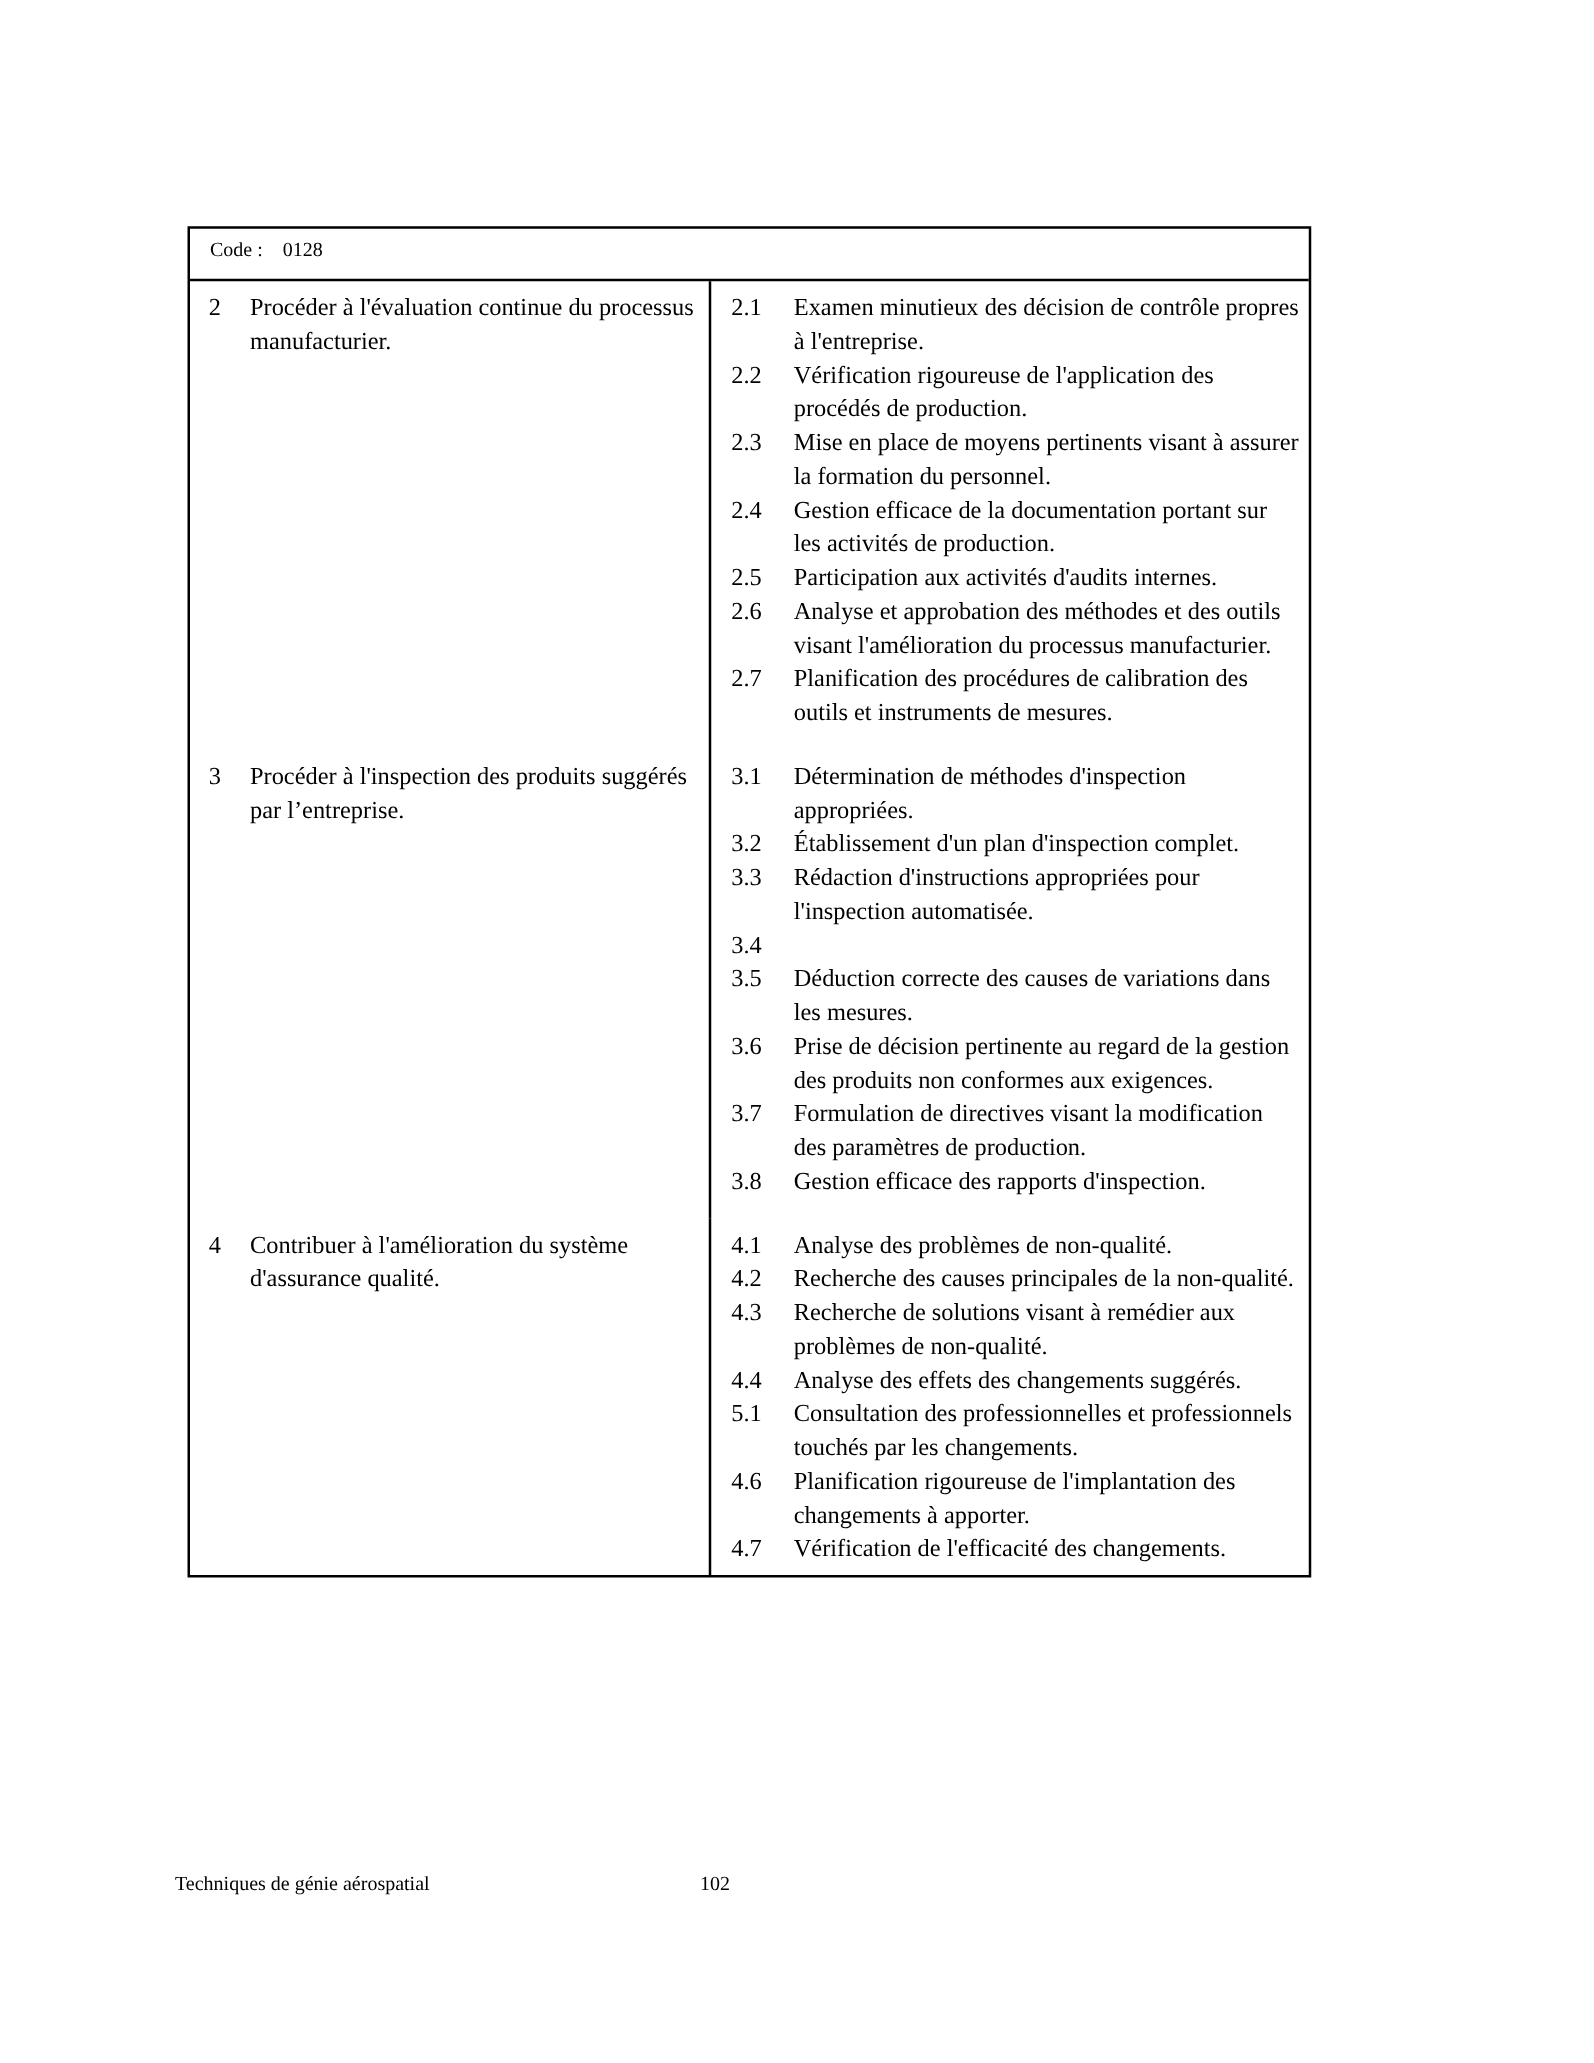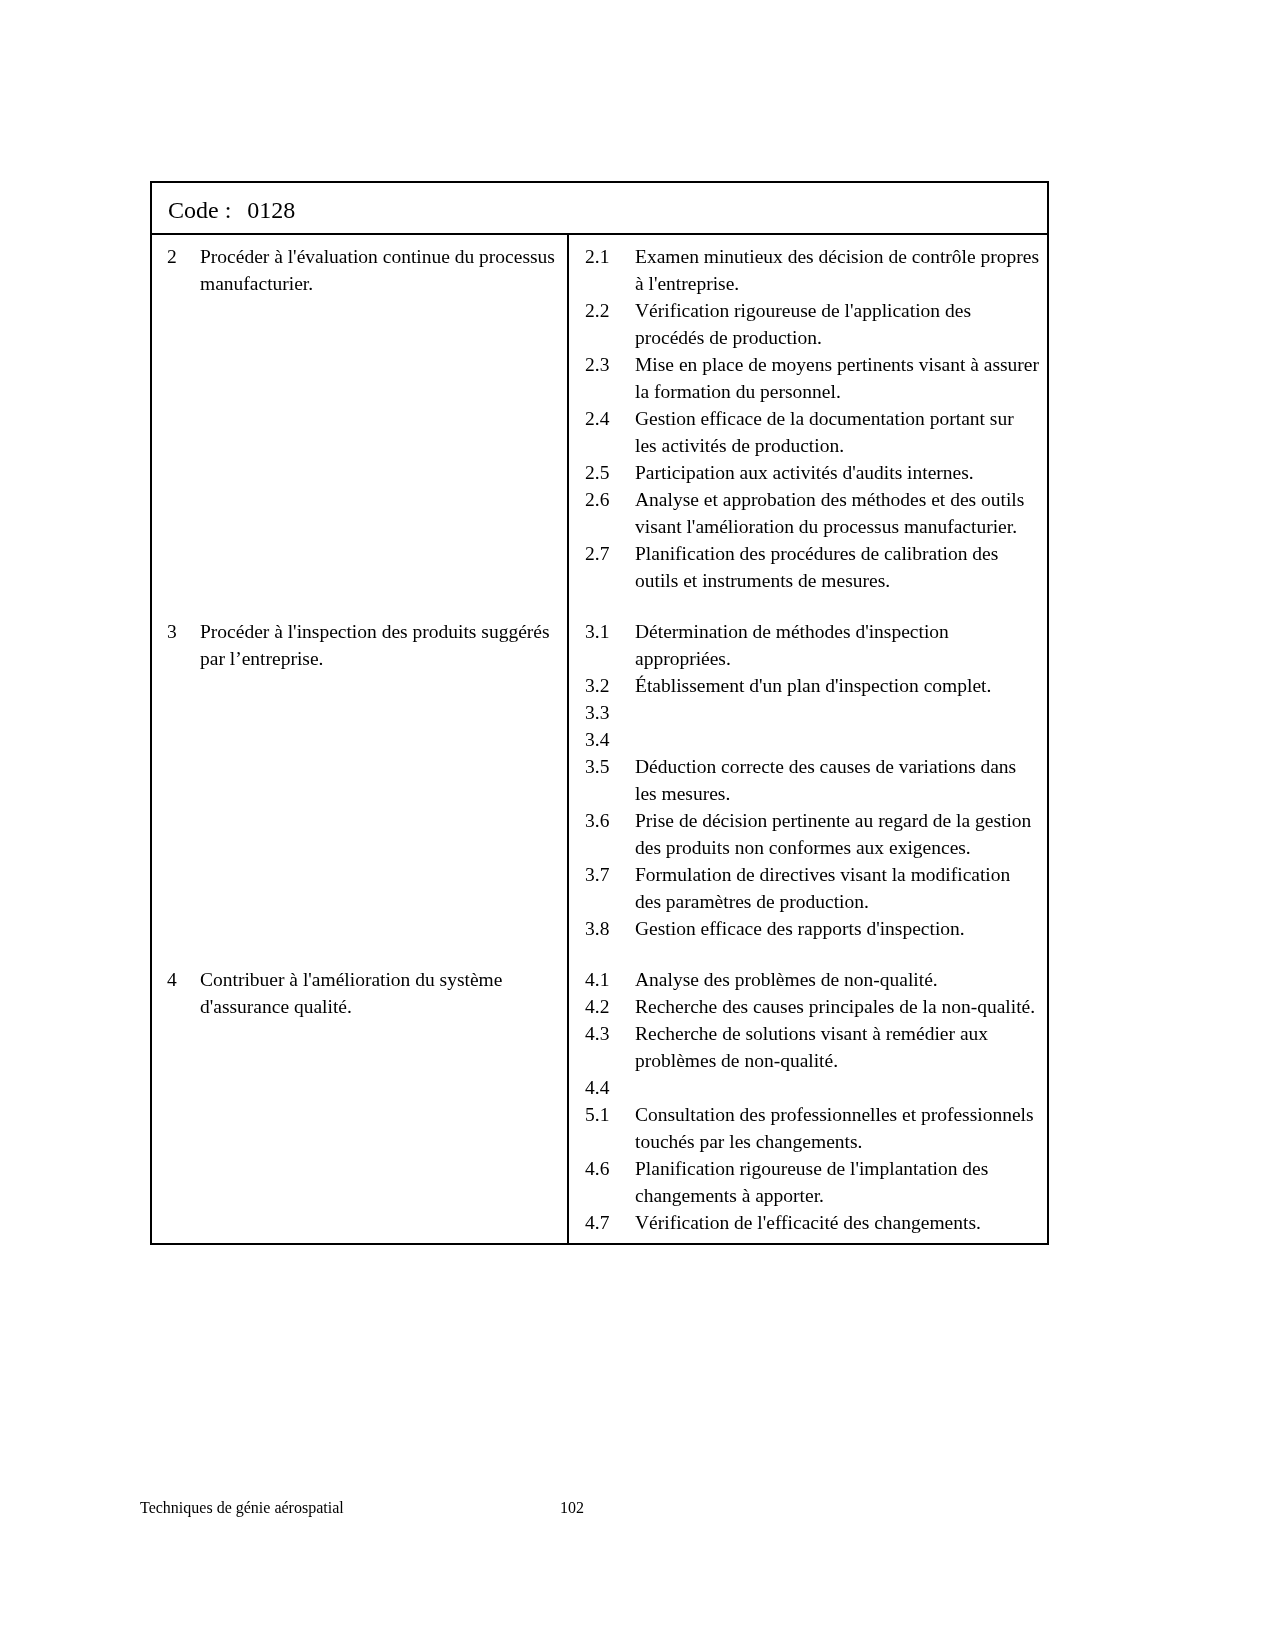--- a/index.html
+++ b/index.html
@@ -20,23 +20,23 @@
   }
   .doc-table {
     position: absolute;
     left: 150px;
     top: 181px;
     width: 899px;
     border: 2px solid #000000;
     background: #ffffff;
   }
   .table-header {
-    padding: 14px 16px 9px 16px;
+    padding: 4px 16px 9px 16px;
     border-bottom: 2px solid #000000;
-    font-size: 24px;
+    font-size: 16px;
   }
   .table-header .code-value {
     margin-left: 16px;
   }
   .table-body { width: 100%; }
   .obj-row {
     display: grid;
     grid-template-columns: 415px 1fr;
   }
   .obj-cell {
@@ -128,20 +128,21 @@
             <div class="item">
               <span class="item-num">3.1</span>
               <span class="item-text">Détermination de méthodes d'inspection appropriées.</span>
             </div>
             <div class="item">
               <span class="item-num">3.2</span>
               <span class="item-text">Établissement d'un plan d'inspection complet.</span>
             </div>
             <div class="item">
               <span class="item-num">3.3</span>
+              <span class="item-text">Rédaction d'instructions appropriées pour l'inspection automatisée.</span>
             </div>
             <div class="item">
               <span class="item-num">3.4</span>
             </div>
             <div class="item">
               <span class="item-num">3.5</span>
               <span class="item-text">Déduction correcte des causes de variations dans les mesures.</span>
             </div>
             <div class="item">
               <span class="item-num">3.6</span>
@@ -170,20 +171,21 @@
             <div class="item">
               <span class="item-num">4.2</span>
               <span class="item-text">Recherche des causes principales de la non-qualité.</span>
             </div>
             <div class="item">
               <span class="item-num">4.3</span>
               <span class="item-text">Recherche de solutions visant à remédier aux problèmes de non-qualité.</span>
             </div>
             <div class="item">
               <span class="item-num">4.4</span>
+              <span class="item-text">Analyse des effets des changements suggérés.</span>
             </div>
             <div class="item">
               <span class="item-num">5.1</span>
               <span class="item-text">Consultation des professionnelles et professionnels touchés par les changements.</span>
             </div>
             <div class="item">
               <span class="item-num">4.6</span>
               <span class="item-text">Planification rigoureuse de l'implantation des changements à apporter.</span>
             </div>
             <div class="item">

